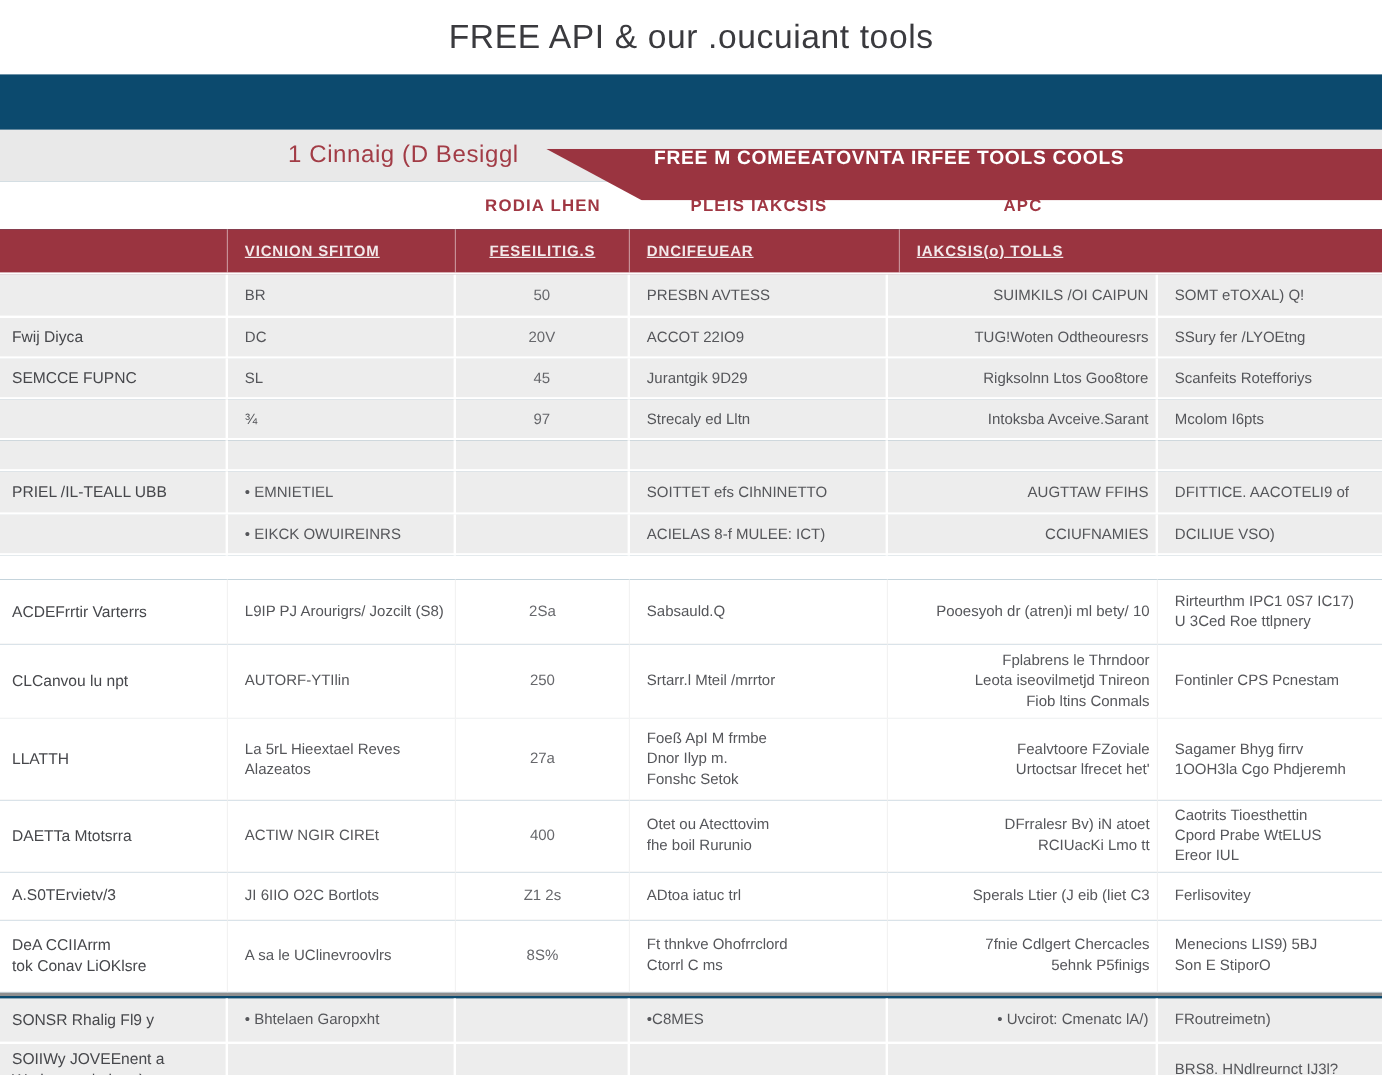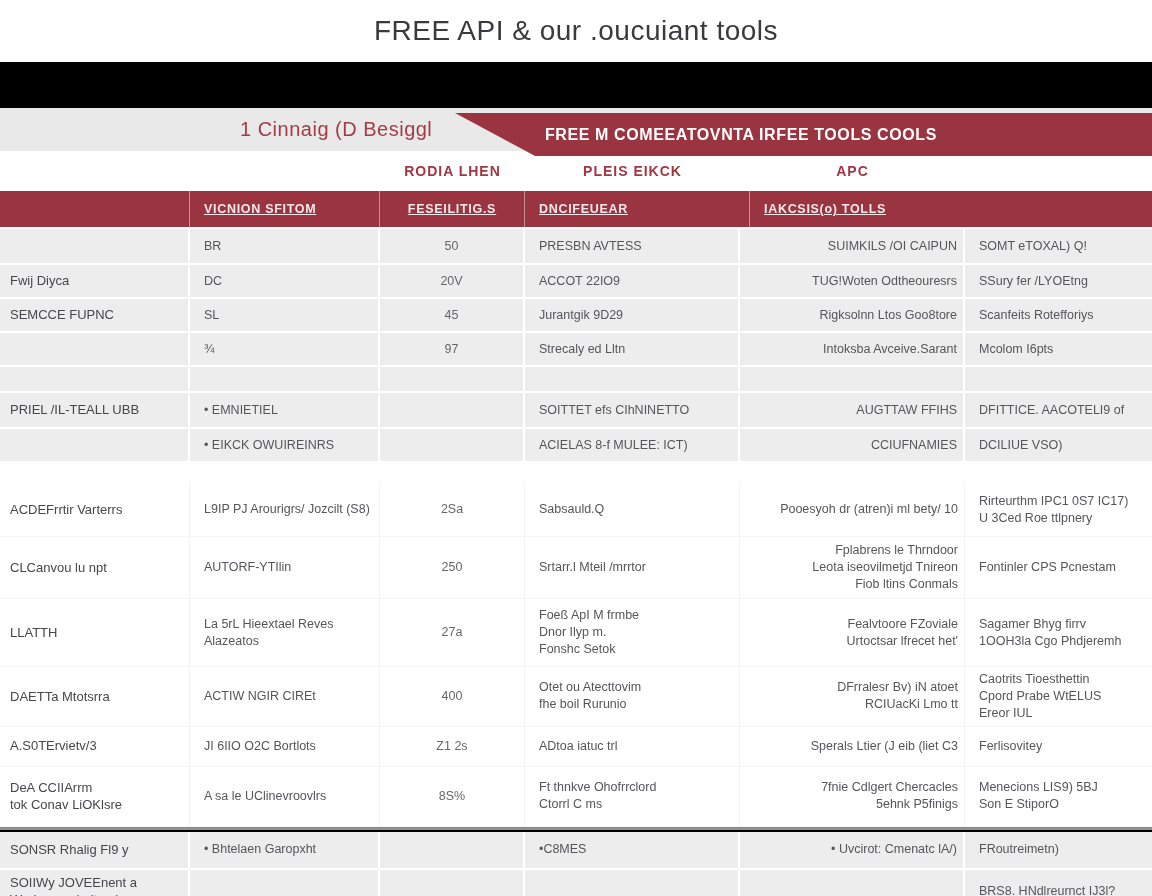--- a/index.html
+++ b/index.html
@@ -1,29 +1,29 @@
 <!DOCTYPE html>
 <html><head>
 <meta charset="utf-8">
 <style>
   html,body{margin:0;padding:0;background:#fff;}
   body{width:1152px;height:896px;overflow:hidden;
        font-family:"Liberation Sans", sans-serif;color:#55565a;}
-  .page{position:relative;width:1152px;height:896px;background:#000000;}
+  .page{position:relative;width:1152px;height:896px;background:#0c4a6e;}
 
   
   .title-band{height:62px;display:flex;align-items:center;justify-content:center;background:#fff;}
   .title-band .title{font-size:28px;color:#3a3a3e;letter-spacing:.5px;}
 
   .sub-band{position:relative;height:43px;background:#e9e9e9;margin-top:46px;}
   .sub-band .sub-label{position:absolute;left:240px;top:0;height:43px;line-height:43px;
        font-size:20px;color:#a23c46;letter-spacing:.5px;}
-  .banner{position:absolute;top:5px;left:455px;right:0;height:43px;background:#9a3440;
+  .banner{position:absolute;top:16px;left:455px;right:0;height:43px;background:#9a3440;
        clip-path:polygon(0 0,100% 0,100% 100%,11.5% 100%);
-       display:flex;align-items:center;}
+       display:flex;}
   .banner .banner-text{margin-left:90px;color:#fff;font-weight:bold;font-size:16px;letter-spacing:.6px;}
 
   .group-band{height:40px;background:#fff;display:flex;align-items:center;}
   .group-band .gspacer{width:380px;}
   .group-band .glabel{font-weight:bold;color:#a03743;font-size:14px;letter-spacing:1px;text-align:center;}
   .group-band .g0{width:145px;}
   .group-band .g1{width:215px;}
   .group-band .g2{width:225px;}
 
   
@@ -82,21 +82,21 @@
   <div class="sub-band">
     <div class="sub-label">1 Cinnaig (D Besiggl</div>
     <div class="banner">
       <div class="banner-text">FREE M COMEEATOVNTA IRFEE TOOLS COOLS</div>
     </div>
   </div>
 
   <div class="group-band">
     <div class="gspacer"></div>
     <div class="glabel g0">RODIA LHEN</div>
-    <div class="glabel g1">PLEIS EIKCK</div>
+    <div class="glabel g1">PLEIS IAKCSIS</div>
     <div class="glabel g2">APC</div>
   </div>
 
   <div class="thead">
       <div class="hcell c0"></div>
       <div class="hcell c1">VICNION SFITOM</div>
       <div class="hcell c2">FESEILITIG.S</div>
       <div class="hcell c4">DNCIFEUEAR</div>
       <div class="hcell c5">IAKCSIS(o) TOLLS</div>
     </div>

